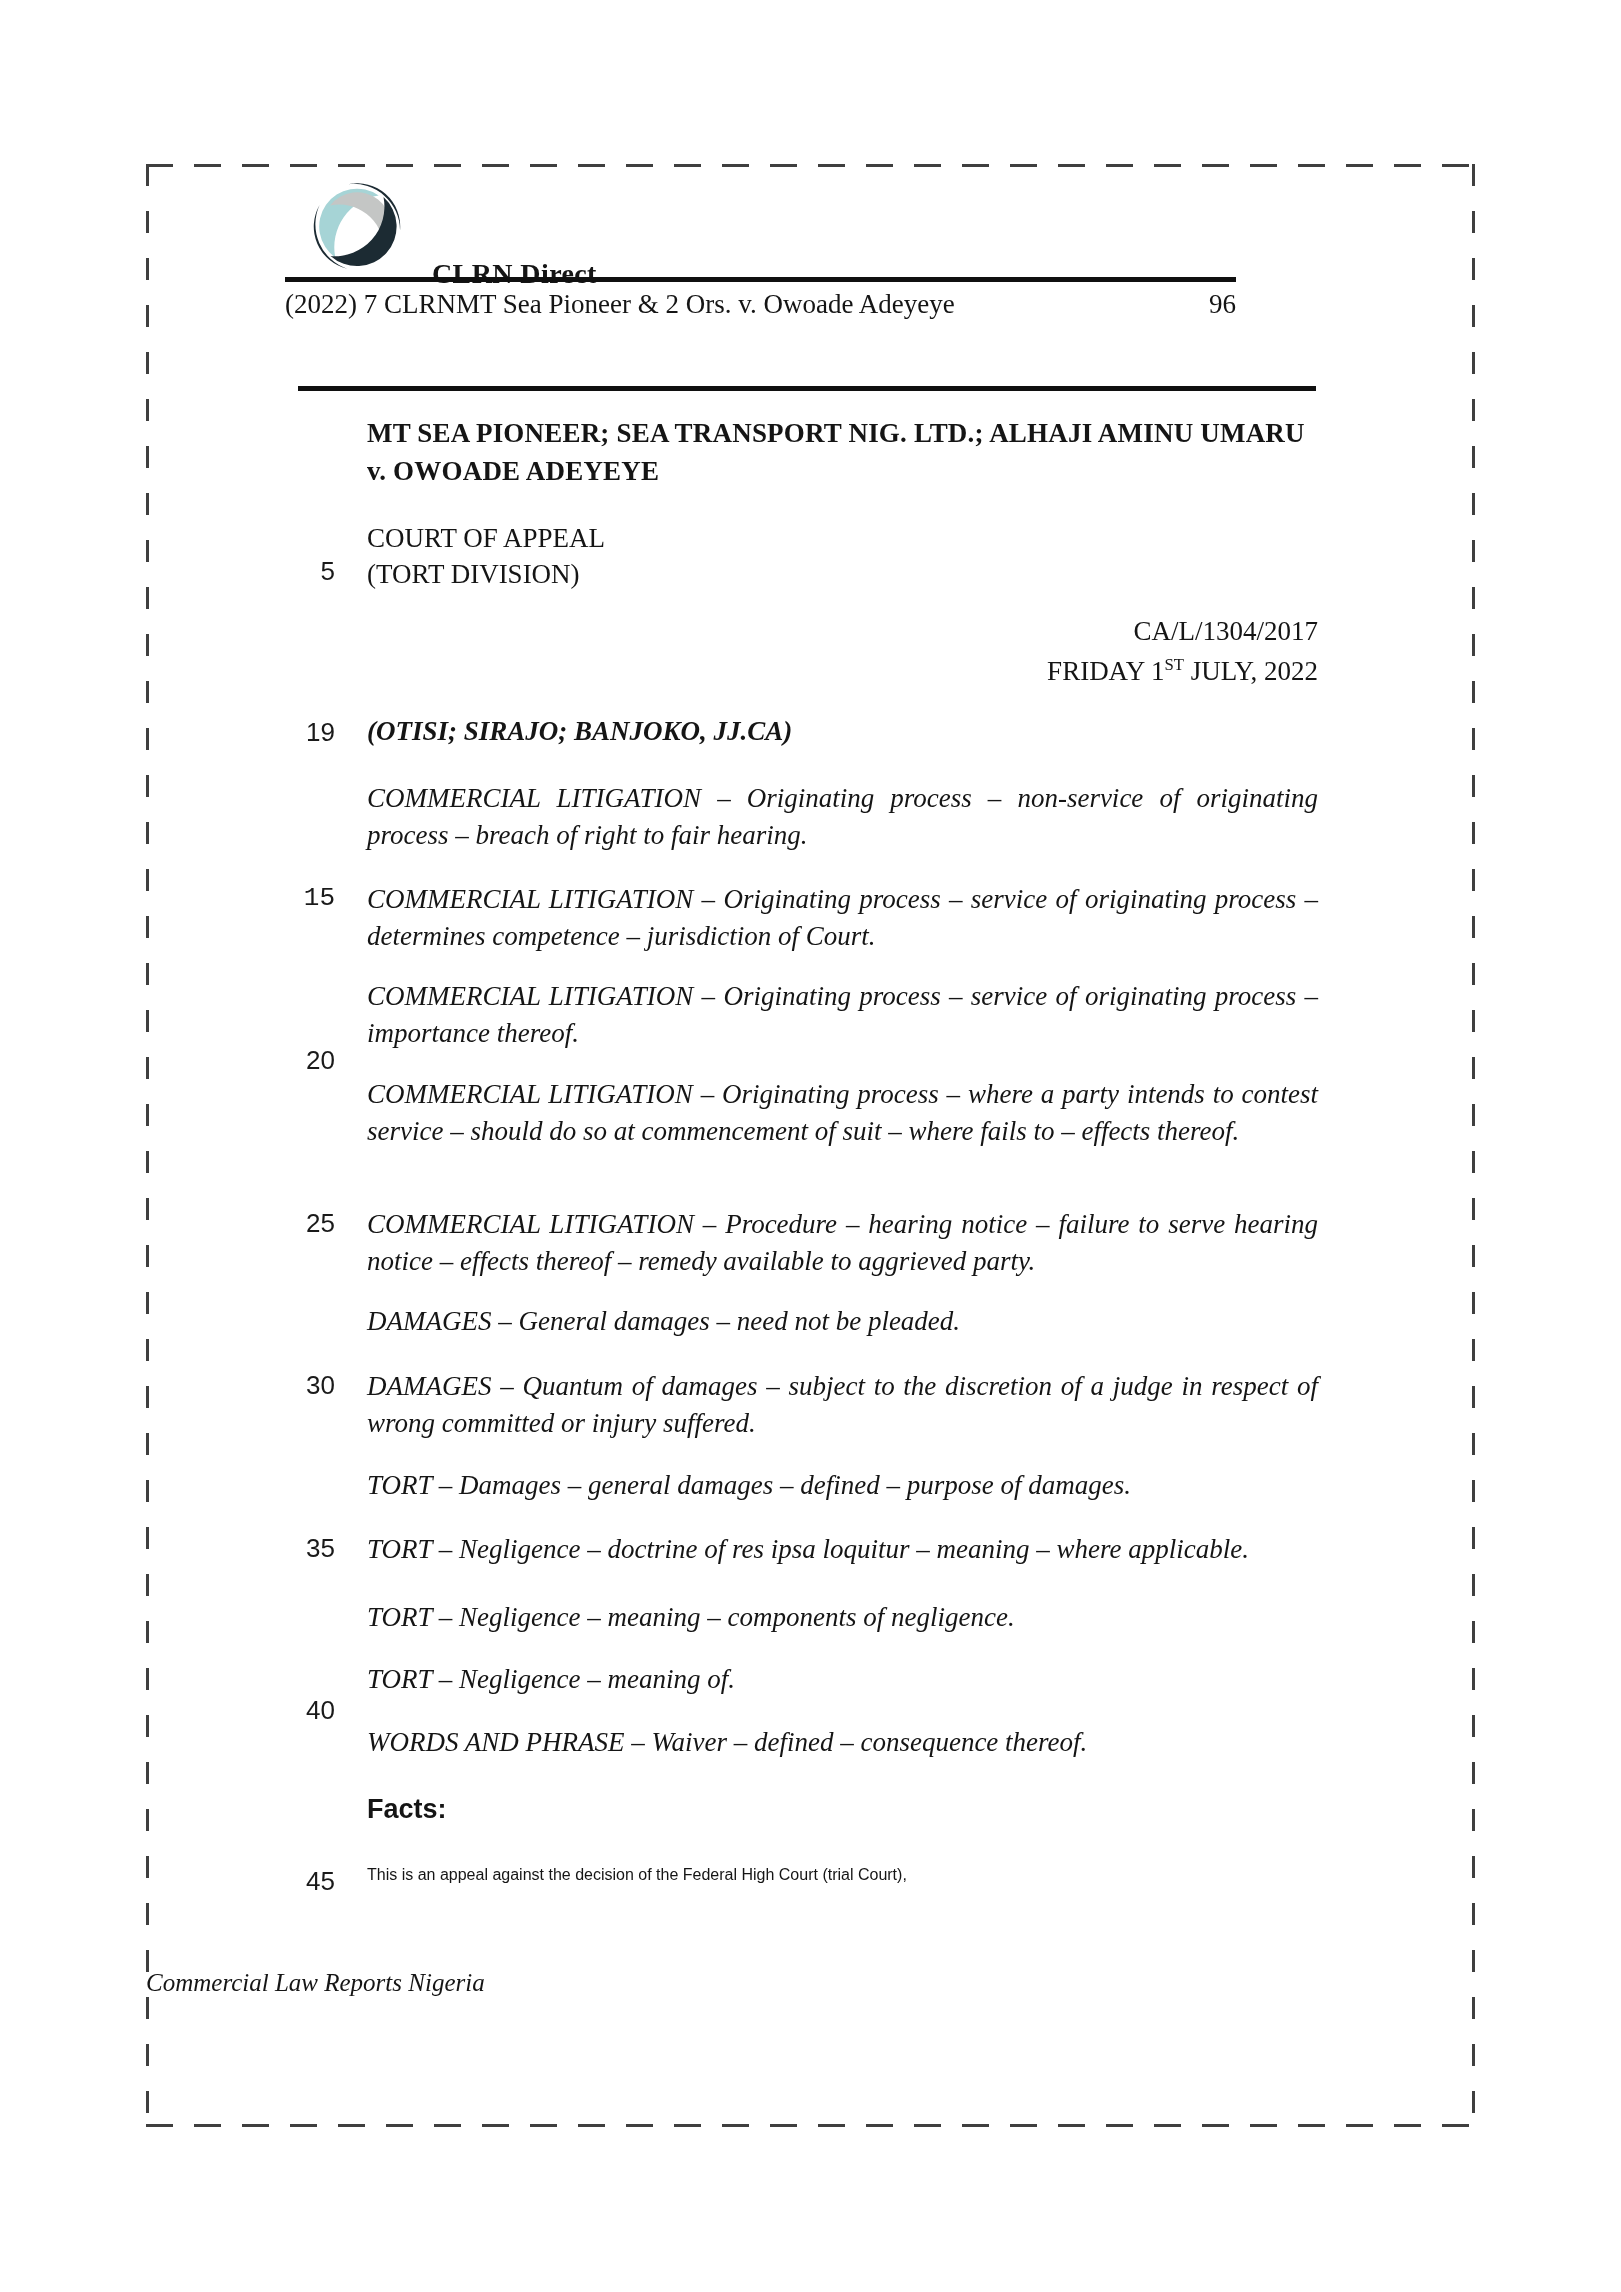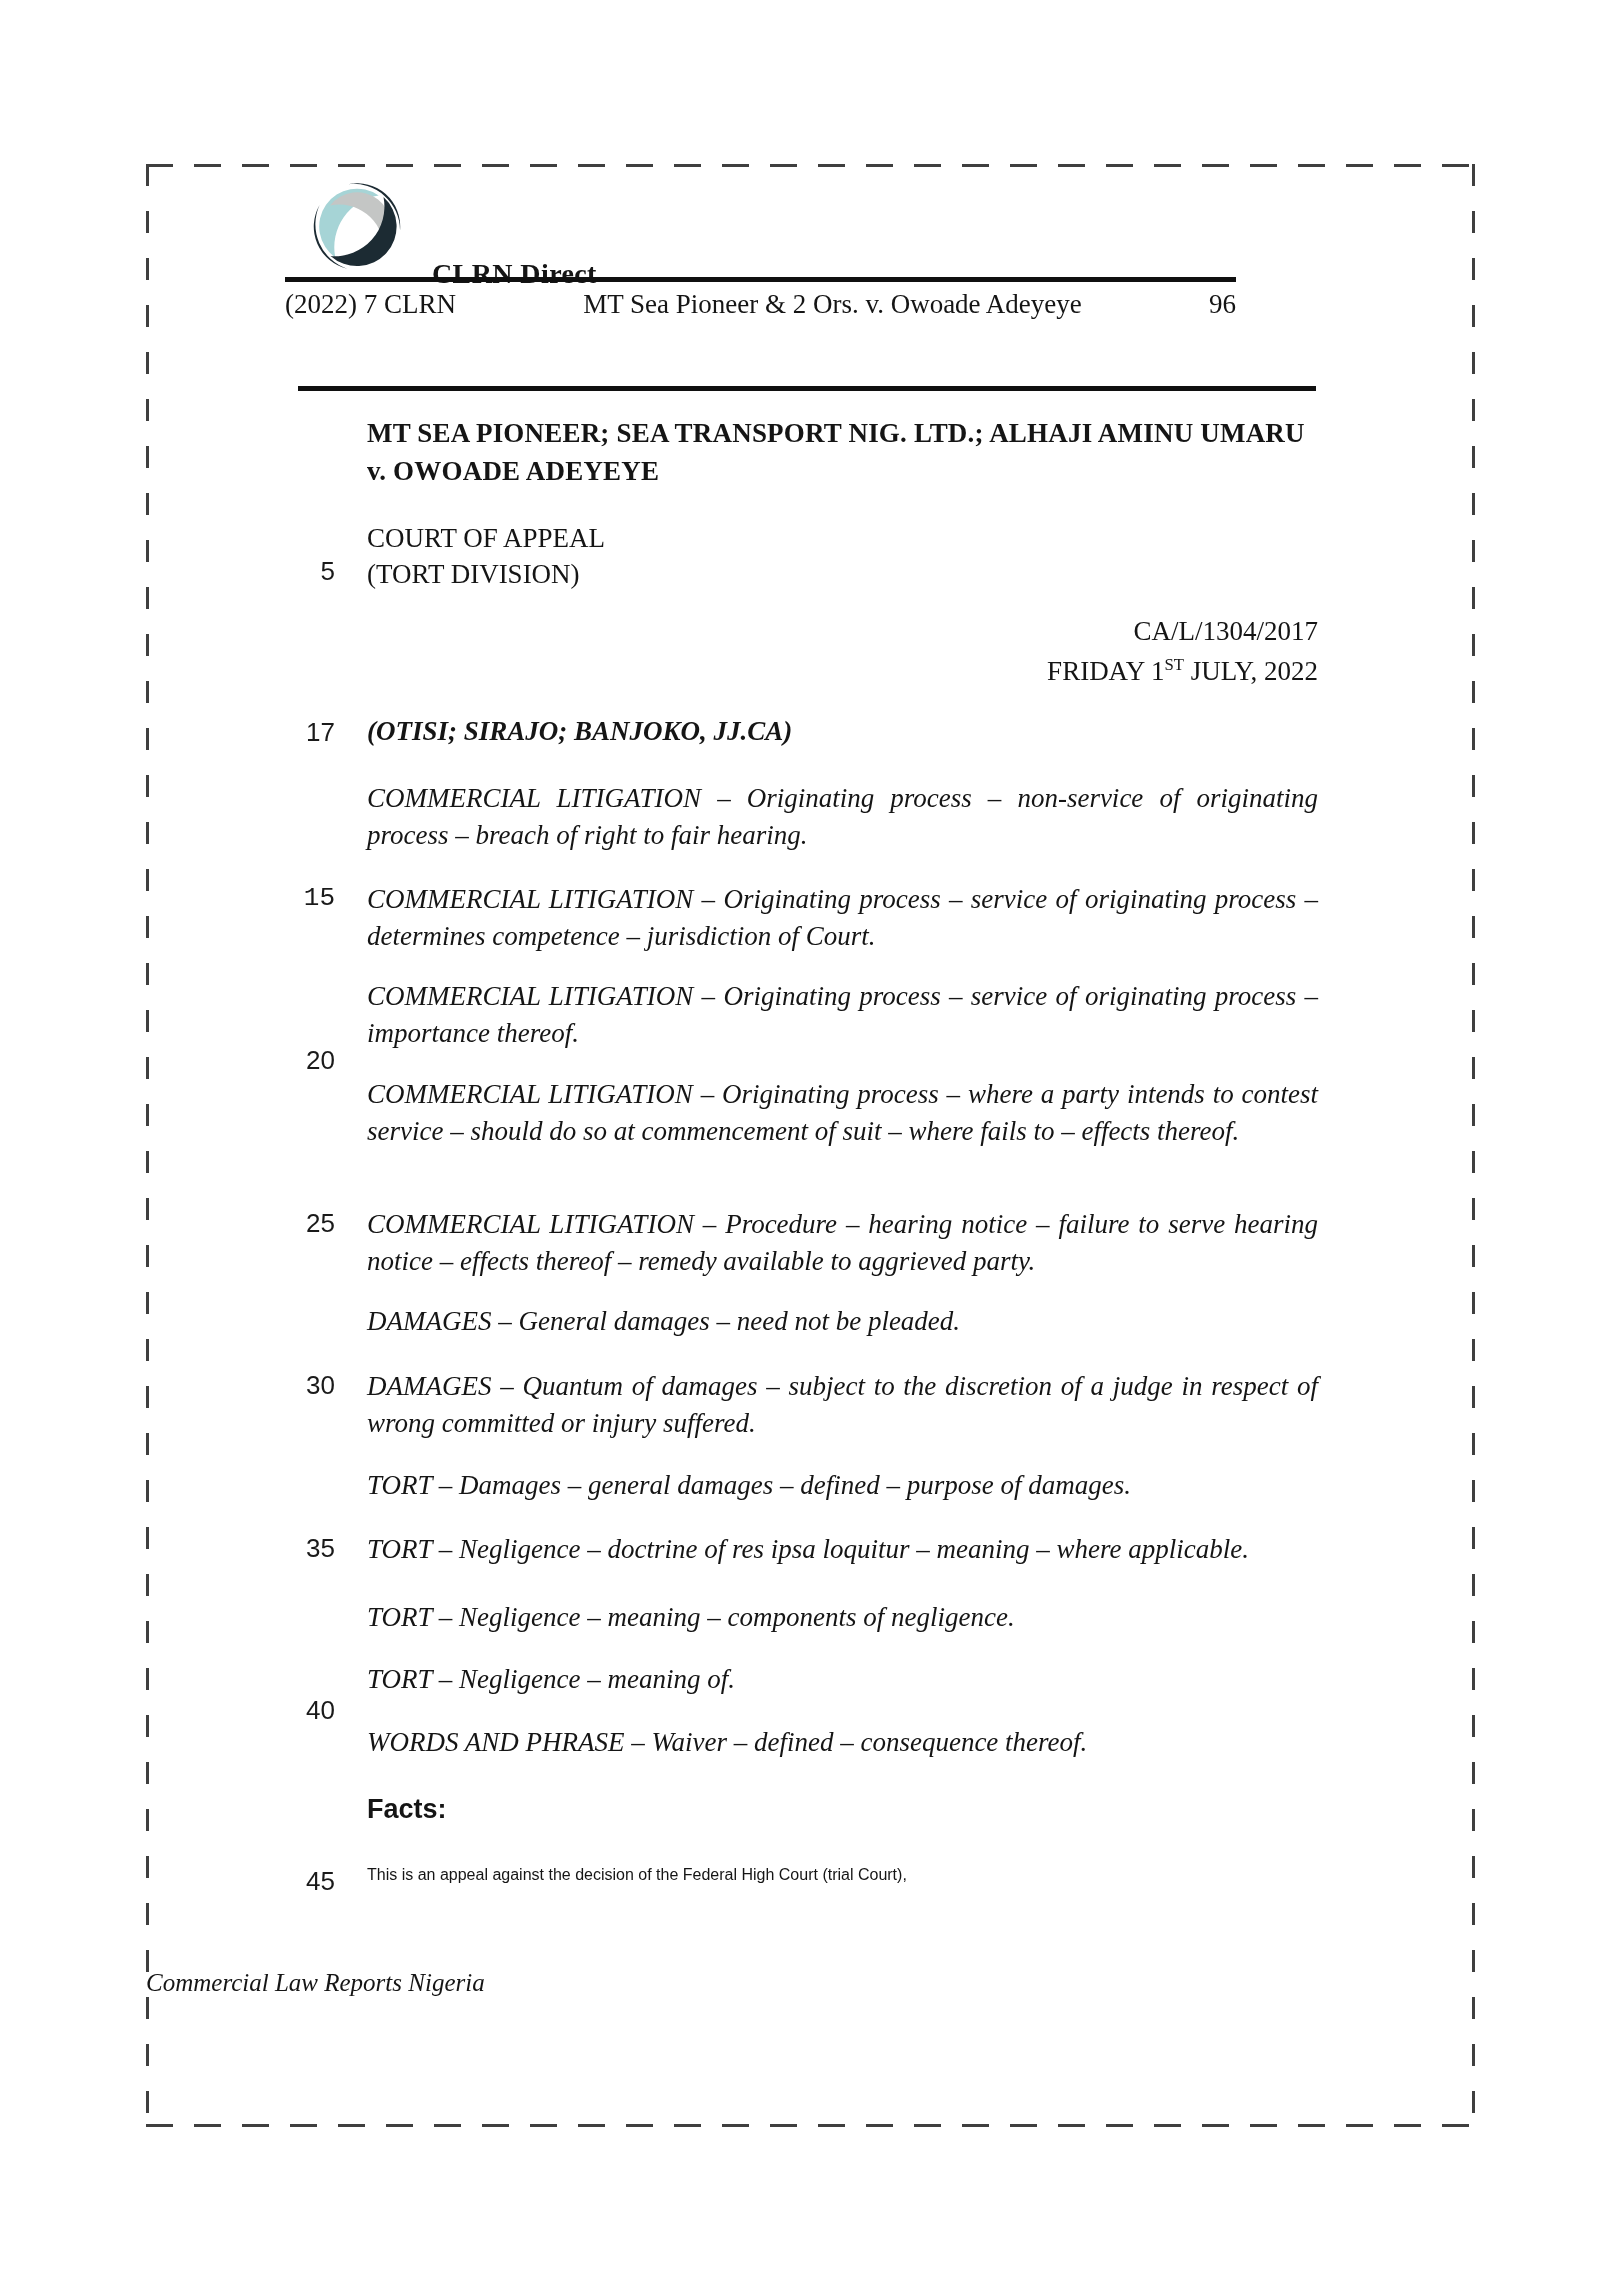--- a/index.html
+++ b/index.html
@@ -12,21 +12,21 @@
   .edge{position:absolute;}
   .edge.h{height:2.7px;background:repeating-linear-gradient(90deg,#3f3f3f 0 27px,transparent 27px 48px);}
   .edge.v{width:2.7px;background:repeating-linear-gradient(180deg,#3f3f3f 0 21.5px,transparent 21.5px 47px);}
 
   .abs{position:absolute;}
 
   .brand-text{font-size:28px;font-weight:bold;letter-spacing:0.4px;margin-top:20px;}
   .rule{position:absolute;height:4.5px;background:#101010;}
 
   .pgheader{display:flex;justify-content:space-between;align-items:baseline;font-size:27px;}
-  .pgheader .mid{flex:1;text-align:center;}
+  .pgheader .mid{flex:1;text-align:left;}
 
   .case-title{font-size:27px;font-weight:bold;line-height:38px;letter-spacing:0.2px;}
   .case-title .l1{white-space:nowrap;}
   .court-line{font-size:27px;line-height:36px;}
   .right-block{text-align:right;font-size:27px;line-height:34px;}
   .right-block sup{font-size:0.62em;vertical-align:super;}
 
   .judges{font-size:27px;font-weight:bold;font-style:italic;}
 
   .headnote{
@@ -99,21 +99,21 @@
 <div class="headnote" style="top:1206px;">COMMERCIAL LITIGATION – Procedure – hearing notice – failure to serve hearing notice – effects thereof – remedy available to aggrieved party.</div>
 <div class="headnote" style="top:1303px;">DAMAGES – General damages – need not be pleaded.</div>
 <div class="headnote" style="top:1368px;">DAMAGES – Quantum of damages – subject to the discretion of a judge in respect of wrong committed or injury suffered.</div>
 <div class="headnote" style="top:1467px;">TORT – Damages – general damages – defined – purpose of damages.</div>
 <div class="headnote" style="top:1531px;">TORT – Negligence – doctrine of res ipsa loquitur – meaning – where applicable.</div>
 <div class="headnote" style="top:1599px;">TORT – Negligence – meaning – components of negligence.</div>
 <div class="headnote" style="top:1661px;">TORT – Negligence – meaning of.</div>
 <div class="headnote" style="top:1724px;">WORDS AND PHRASE – Waiver – defined – consequence thereof.</div>
 
 <div class="linenum" style="top:556px;">5</div>
-<div class="linenum" style="top:717px;">17</div>
+<div class="linenum" style="top:717px;">19</div>
 <div class="linenum" style="top:883px;font-family:Liberation Mono, monospace;">15</div>
 <div class="linenum" style="top:1045px;">20</div>
 <div class="linenum" style="top:1208px;">25</div>
 <div class="linenum" style="top:1370px;">30</div>
 <div class="linenum" style="top:1533px;">35</div>
 <div class="linenum" style="top:1695px;">40</div>
 <div class="linenum" style="top:1866px;">45</div>
 
 <div class="abs facts-label" style="left:367px;top:1794px;">Facts:</div>
 <div class="abs facts-body" style="left:367px;top:1866px;">This is an appeal against the decision of the Federal High Court (trial Court),</div>

